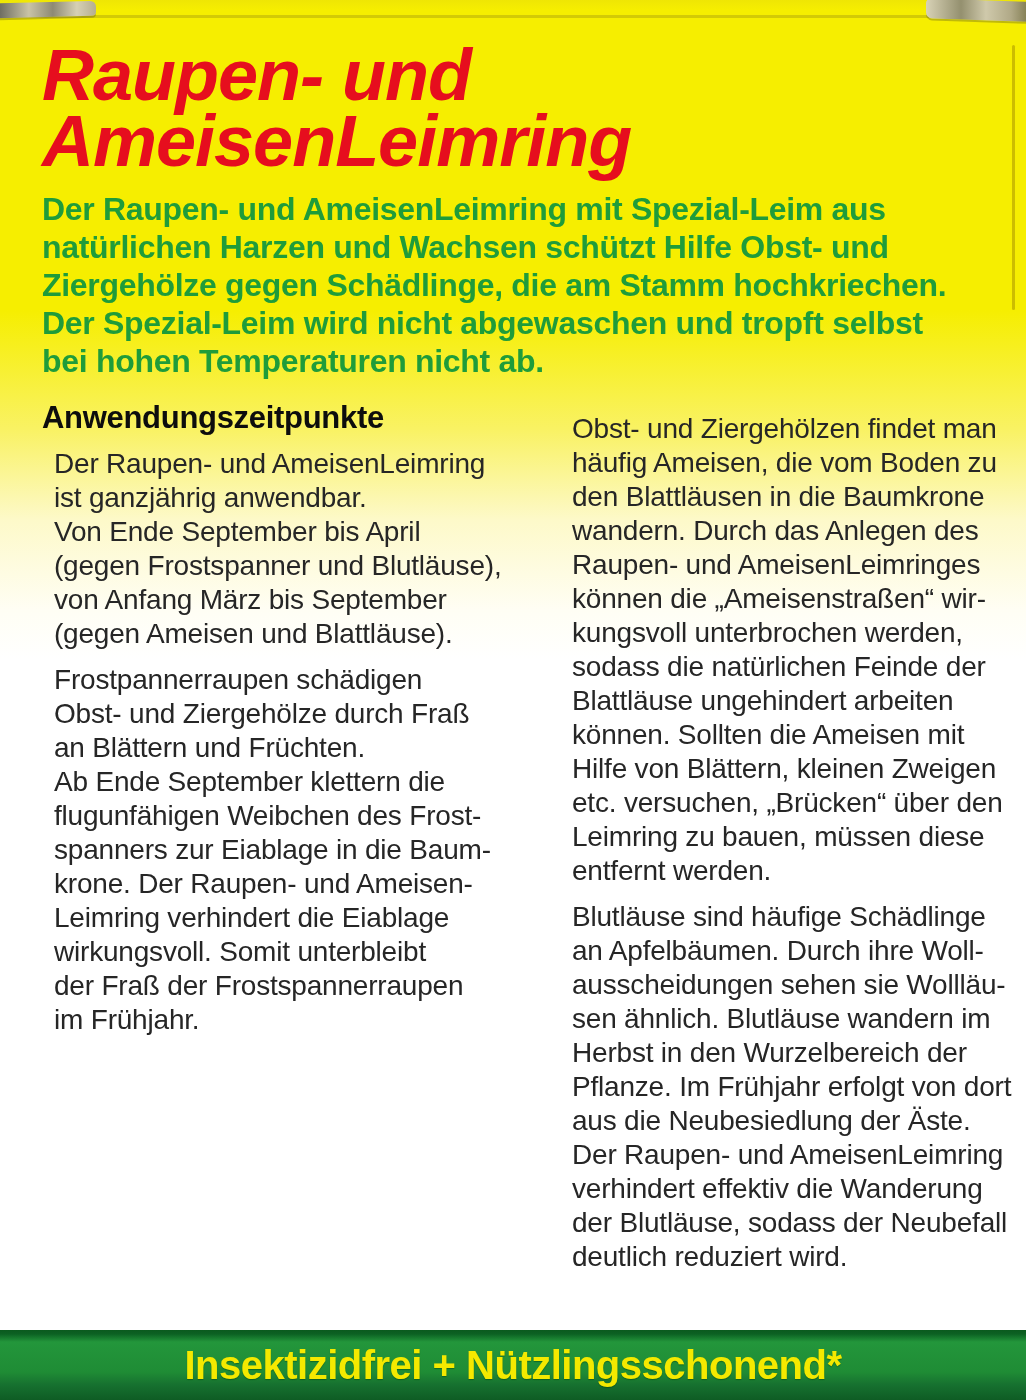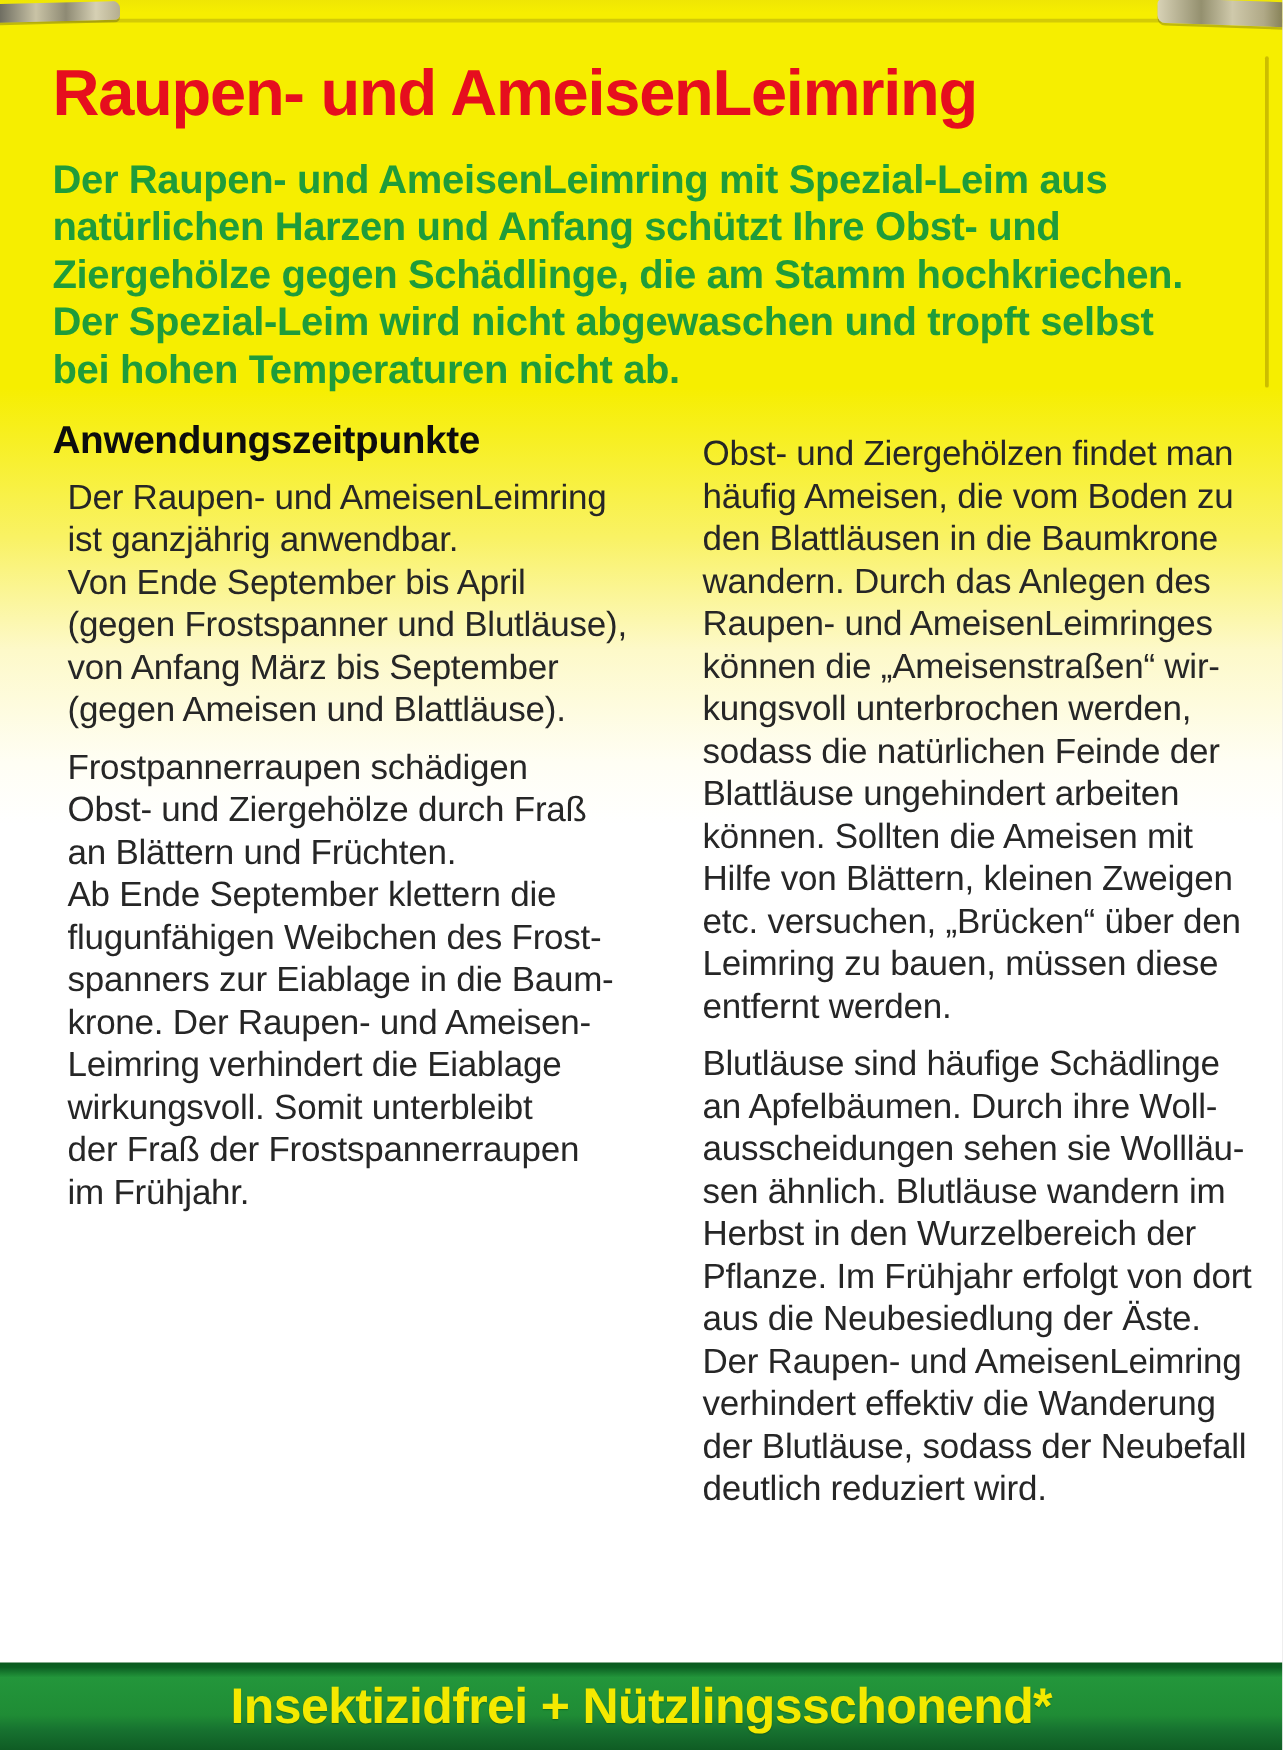--- a/index.html
+++ b/index.html
@@ -37,37 +37,38 @@
   }
   
   .fold-right {
     position: absolute; top: 45px; right: 11px; width: 3px; height: 265px;
     background: rgba(170,150,0,0.55);
     border-radius: 2px;
   }
   .content { position: absolute; left: 42px; right: 26px; top: 42px; }
   .title {
     margin: 0;
-    font-size: 52px;
+    font-size: 72px;
     line-height: 66px;
     font-weight: bold;
+    font-style: italic;
     letter-spacing: -1px;
     color: #e60e1e;
     white-space: pre-line;
   }
   .intro {
     margin: 16px 0 0 0;
     font-size: 32px;
     line-height: 38px;
     font-weight: bold;
     letter-spacing: -0.3px;
     color: #1f9c3a;
     white-space: pre-line;
   }
-  .columns { display: flex; gap: 30px; margin-top: 20px; }
+  .columns { display: flex; gap: 40px; margin-top: 20px; }
   .col { width: 478px; flex: 0 0 auto; }
   .sec-heading {
     margin: 24px 0 2px 0;
     font-size: 31px;
     line-height: 35px;
     font-weight: bold;
     letter-spacing: -0.3px;
     color: #0d0d0d;
     white-space: pre-line;
   }
@@ -103,21 +104,21 @@
   <div class="fold-top"></div>
   <div class="tab-tl"></div>
   <div class="tab-tr"></div>
   <div class="fold-right"></div>
 
   <div class="content">
 
     <h1 class="title">Raupen- und AmeisenLeimring</h1>
 
     <p class="intro">Der Raupen- und AmeisenLeimring mit Spezial-Leim aus
-natürlichen Harzen und Anfang schützt Ihre Obst- und
+natürlichen Harzen und Wachsen schützt Hilfe Obst- und
 Ziergehölze gegen Schädlinge, die am Stamm hochkriechen.
 Der Spezial-Leim wird nicht abgewaschen und tropft selbst
 bei hohen Temperaturen nicht ab.</p>
 
     <div class="columns">
 
       <div class="col">
         <h3 class="sec-heading first">Anwendungszeitpunkte</h3>
         <p class="sec-body">Der Raupen- und AmeisenLeimring
 ist ganzjährig anwendbar.

